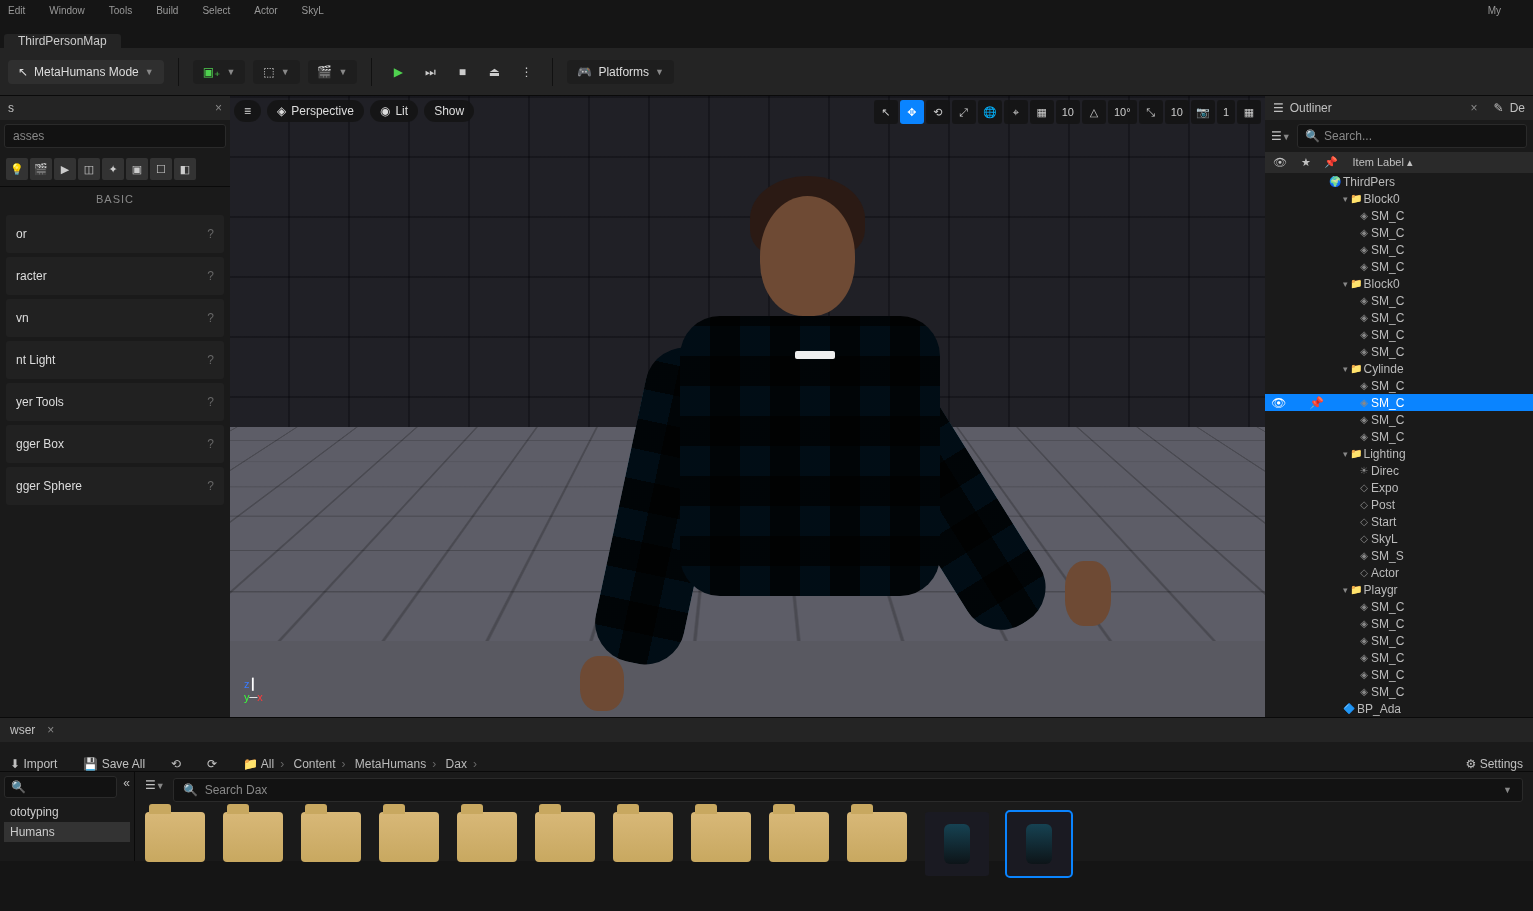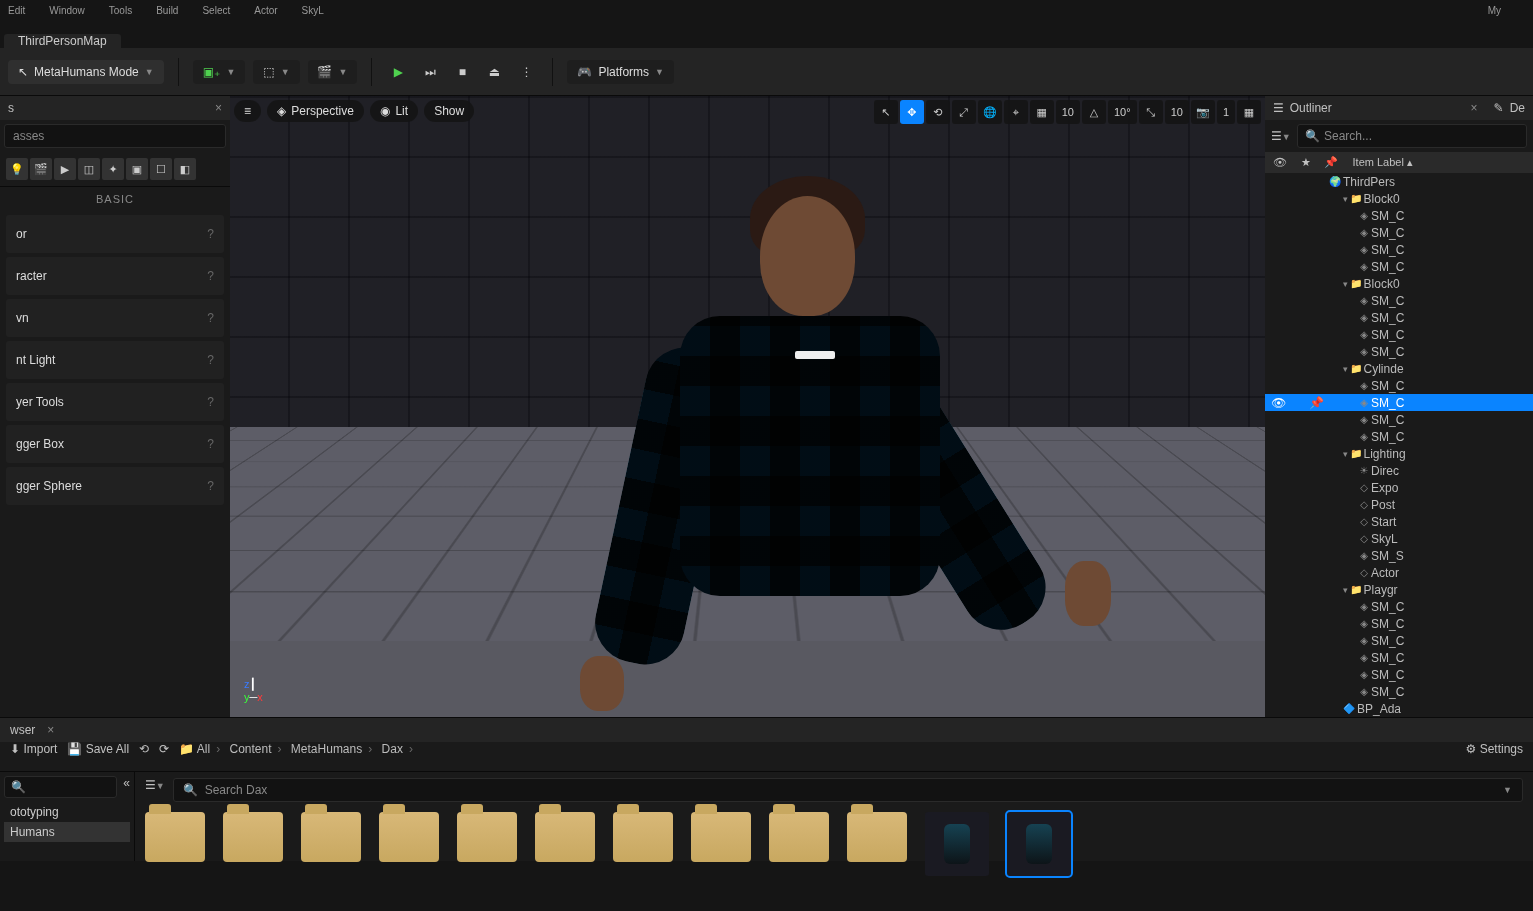--- a/index.html
+++ b/index.html
@@ -78,21 +78,21 @@
 .tree { flex:1; overflow:hidden; font-size:12px;}
 .trow { display:flex; align-items:center; padding:2px 4px; white-space:nowrap; color:#bbb; height:17px;}
 .trow.sel { background:#0a84ff; color:#fff;}
 .indent { display:inline-block;}
 .ticon { width:14px; display:inline-block; text-align:center; color:#888; font-size:10px;}
 .caret { color:#888; font-size:9px; margin-right:2px;}
 .folder { color:#d8b060;}
 
 .bottomrow { height: 144px; background: #1a1a1a; border-top: 1px solid #0a0a0a;}
 .bottomrow .bheader { height: 24px; background:#242424; display:flex; align-items:center; padding:0 10px; font-size:12px;}
-.bottomrow .btoolbar { height:30px; display:flex; align-items:flex-start; padding:0 10px; gap:10px; border-bottom:1px solid #0a0a0a;}
+.bottomrow .btoolbar { height:30px; display:flex; align-items:flex-end; padding:0 10px; gap:26px; border-bottom:1px solid #0a0a0a;}
 .crumb { color:#bbb;}
 .crumbs .ch{ color:#666; margin:0 6px;}
 .bottomrow .bbody { display:flex; height: calc(100% - 54px);}
 .btree { width: 135px; border-right:1px solid #0a0a0a; padding:4px;}
 .btree .trow2 { padding:3px 6px; font-size:12px; color:#ccc;}
 .btree .trow2.sel { background:#333;}
 .bassets { flex:1; padding:6px 10px; position:relative;}
 .assetsearch { display:flex; gap:8px; margin-bottom:10px;}
 .assetsearch .sbox { flex:1; background:#121212; border:1px solid #2a2a2a; border-radius:3px; padding:4px 10px; display:flex; align-items:center; gap:6px; color:#888;}
 .assets { display:flex; gap:18px;}

